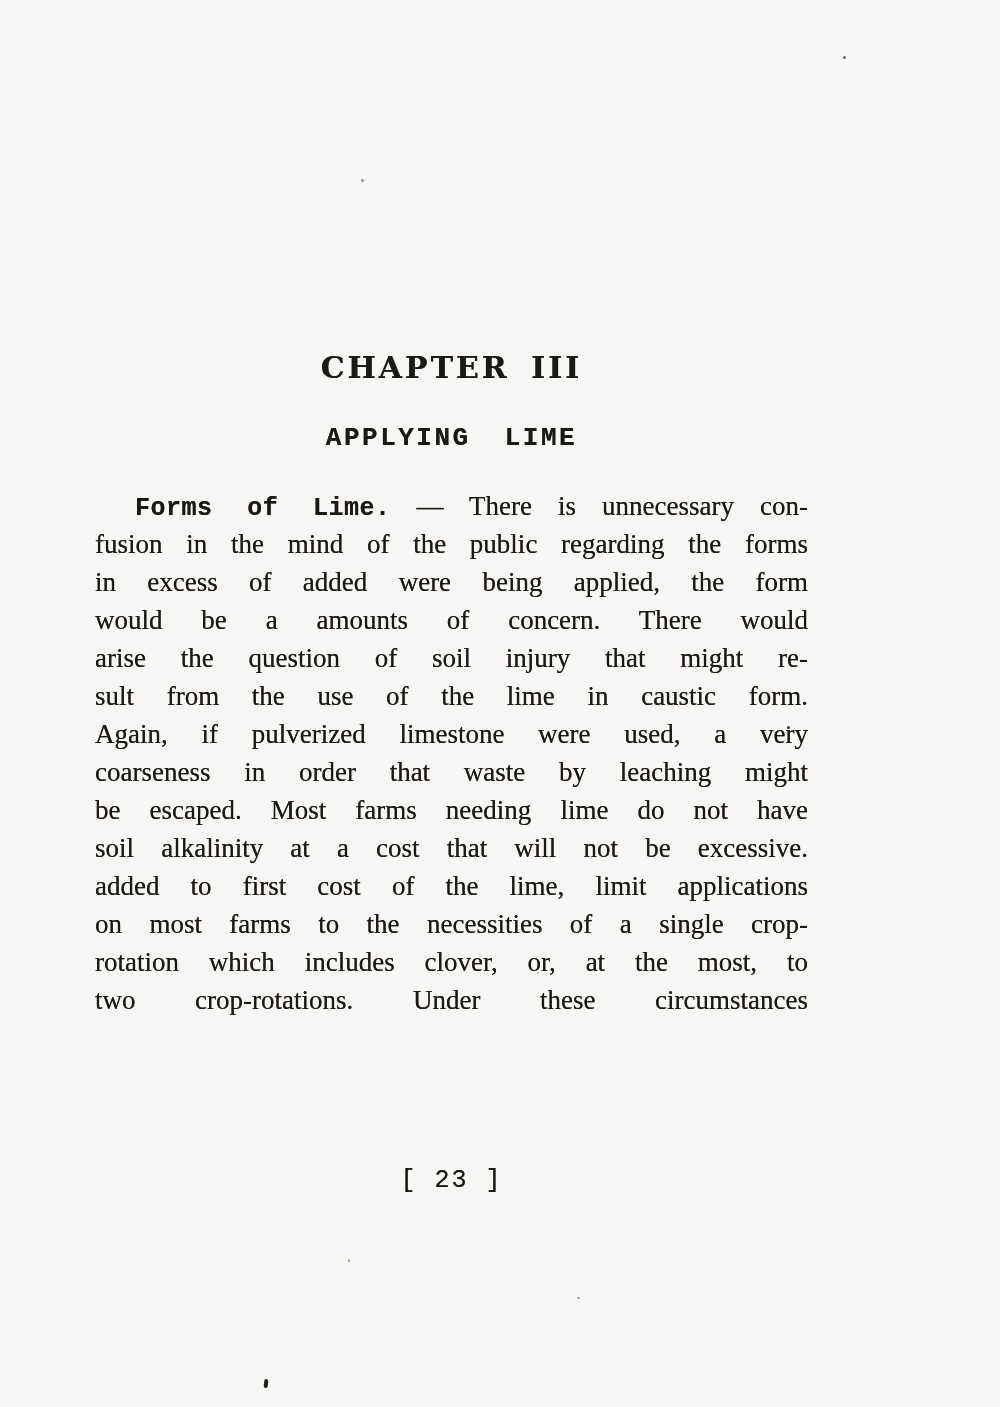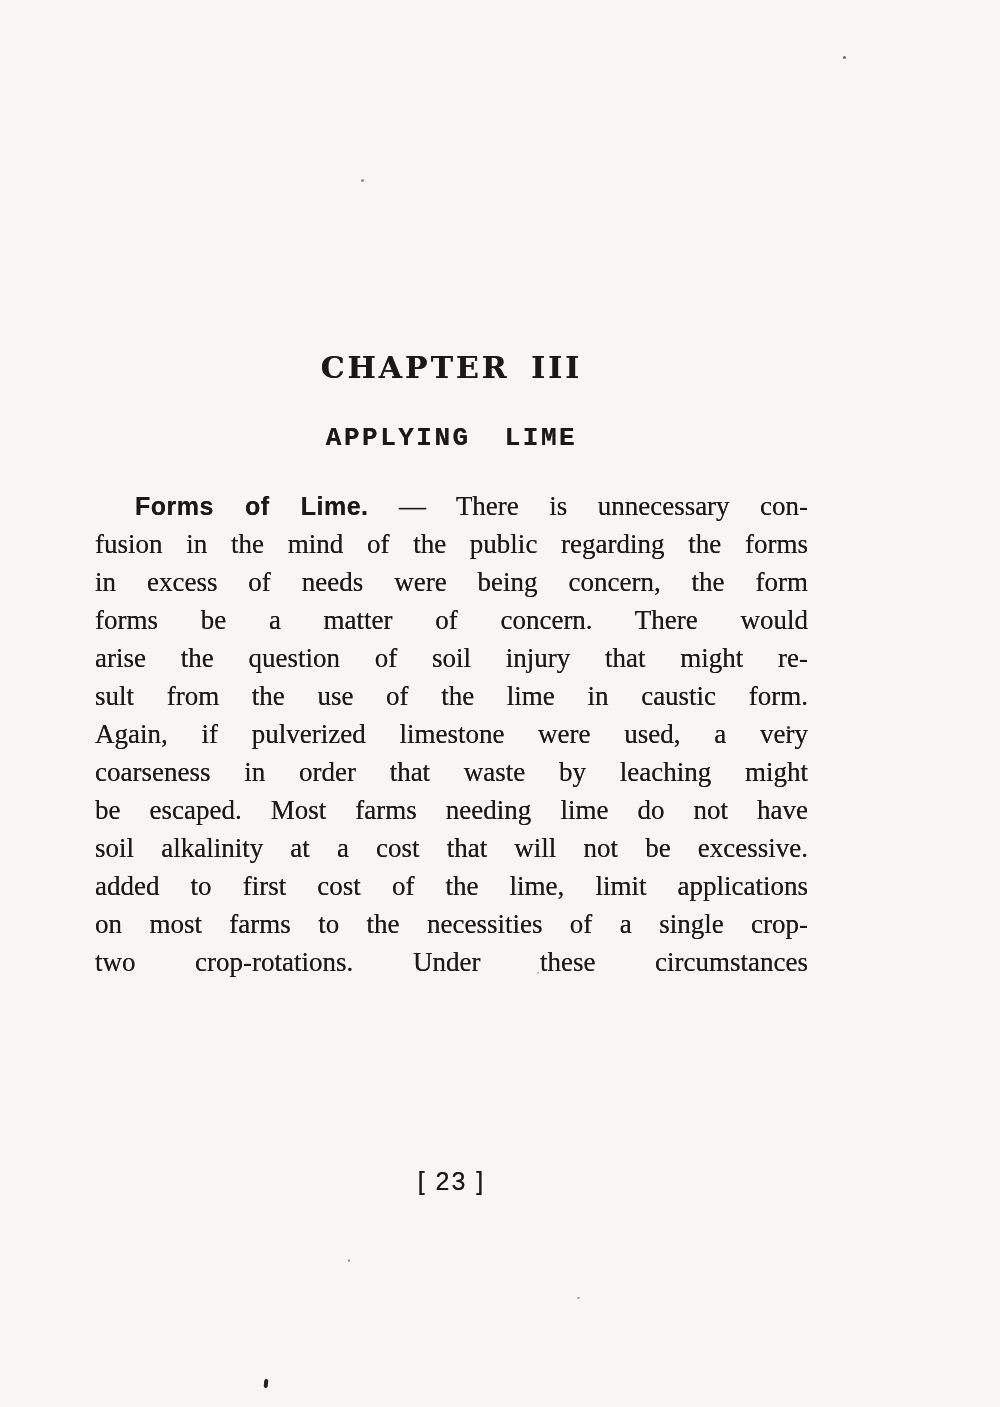--- a/index.html
+++ b/index.html
@@ -52,34 +52,34 @@
     height: 38px;
     line-height: 38px;
     text-align: justify;
     text-align-last: justify;
     text-justify: inter-word;
   }
   .first-line {
     text-indent: 40px;
   }
   .lead-in {
-    font-family: Liberation Sans, sans-serif;
+    font-family: Liberation Mono, monospace;
     font-weight: bold;
     font-size: 25px;
     letter-spacing: 0.5px;
   }
   .page-number {
     position: absolute;
     top: 1166px;
     left: 95px;
     width: 713px;
     height: 30px;
     line-height: 30px;
     text-align: center;
-    font-family: Liberation Sans, sans-serif;
+    font-family: Liberation Mono, monospace;
     font-size: 25px;
     letter-spacing: 2px;
     text-shadow: 0 0 0.45px rgba(27, 25, 22, 0.8);
   }
   .speck {
     position: absolute;
     border-radius: 50%;
   }
   .speck-1 { left: 843px; top: 56px;  width: 3px; height: 3px; background: #6a6a68; }
   .speck-2 { left: 361px; top: 179px; width: 3px; height: 3px; background: #8f8f8d; }
@@ -95,30 +95,31 @@
 
 <div class="page">
 
   <div class="heading-block chapter-heading">CHAPTER III</div>
 
   <div class="heading-block section-heading">APPLYING LIME</div>
 
   <div class="body-block">
     <div class="body-line first-line"><span class="lead-in">Forms of Lime.</span><span> — There is unnecessary con-</span></div>
     <div class="body-line">fusion in the mind of the public regarding the forms</div>
-    <div class="body-line">in excess of needs were being concern, the form</div>
-    <div class="body-line">forms be a matter of concern.  There would</div>
+    <div class="body-line">in excess of added were being applied, the form</div>
+    <div class="body-line">would be a amounts of concern.  There would</div>
     <div class="body-line">arise the question of soil injury that might re-</div>
     <div class="body-line">sult from the use of the lime in caustic form.</div>
     <div class="body-line">Again, if pulverized limestone were used, a very</div>
     <div class="body-line">coarseness in order that waste by leaching might</div>
     <div class="body-line">be escaped.  Most farms needing lime do not have</div>
     <div class="body-line">soil alkalinity at a cost that will not be excessive.</div>
     <div class="body-line">added to first cost of the lime, limit applications</div>
     <div class="body-line">on most farms to the necessities of a single crop-</div>
+    <div class="body-line">rotation which includes clover, or, at the most, to</div>
     <div class="body-line">two crop-rotations.  Under these circumstances</div>
   </div>
 
   <div class="page-number">[ 23 ]</div>
 
   <div class="speck speck-1"></div>
   <div class="speck speck-2"></div>
   <div class="speck speck-3"></div>
   <div class="speck speck-4"></div>
   <div class="speck speck-5"></div>

